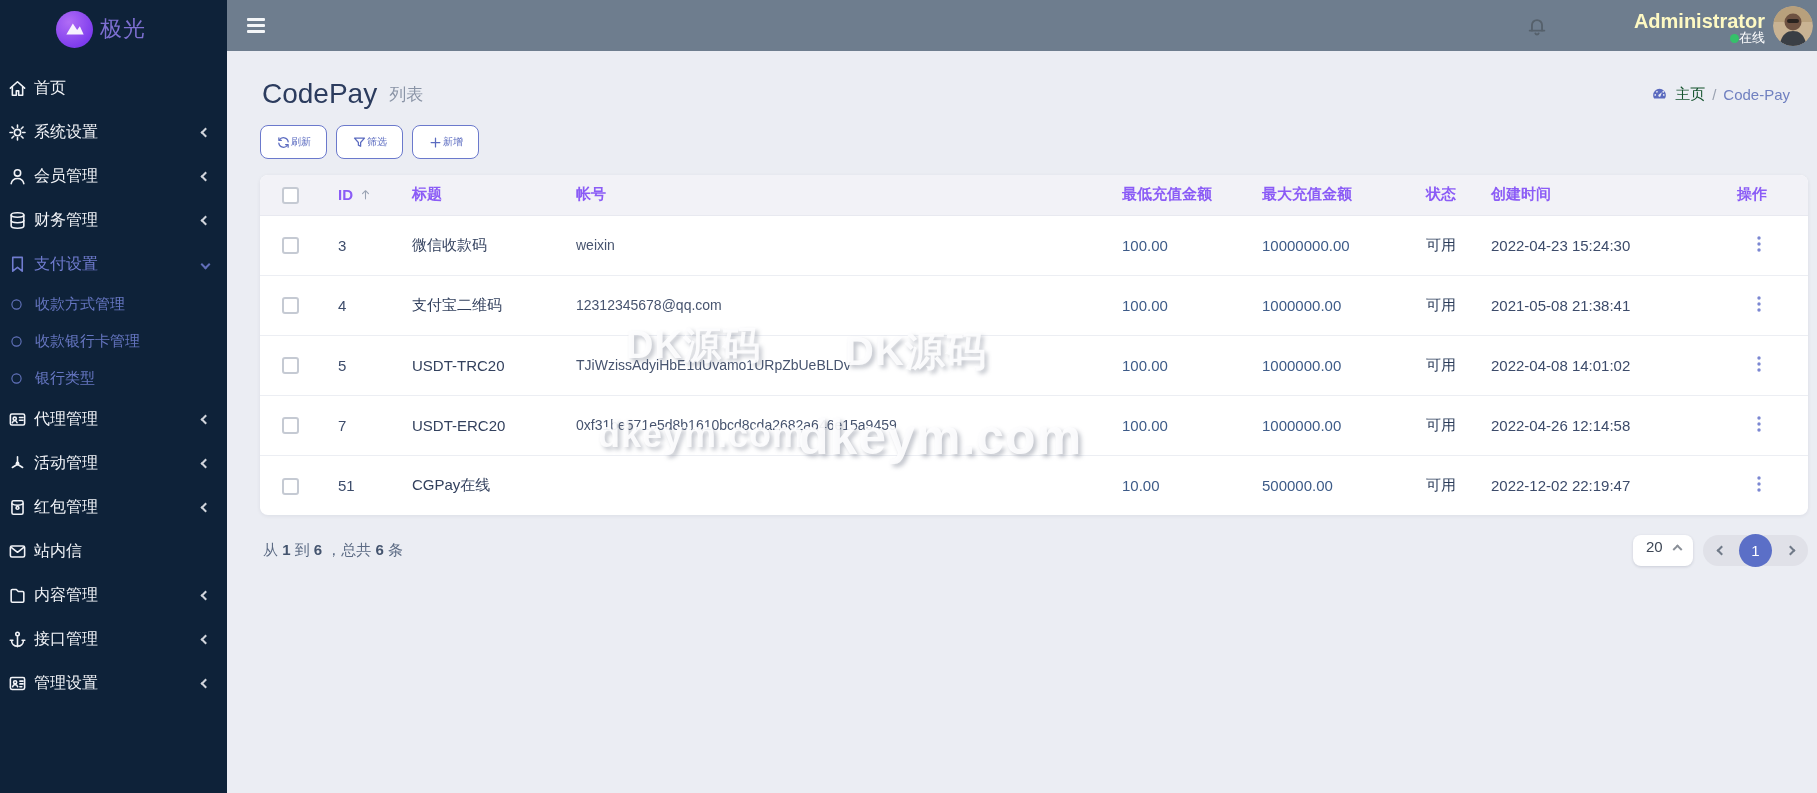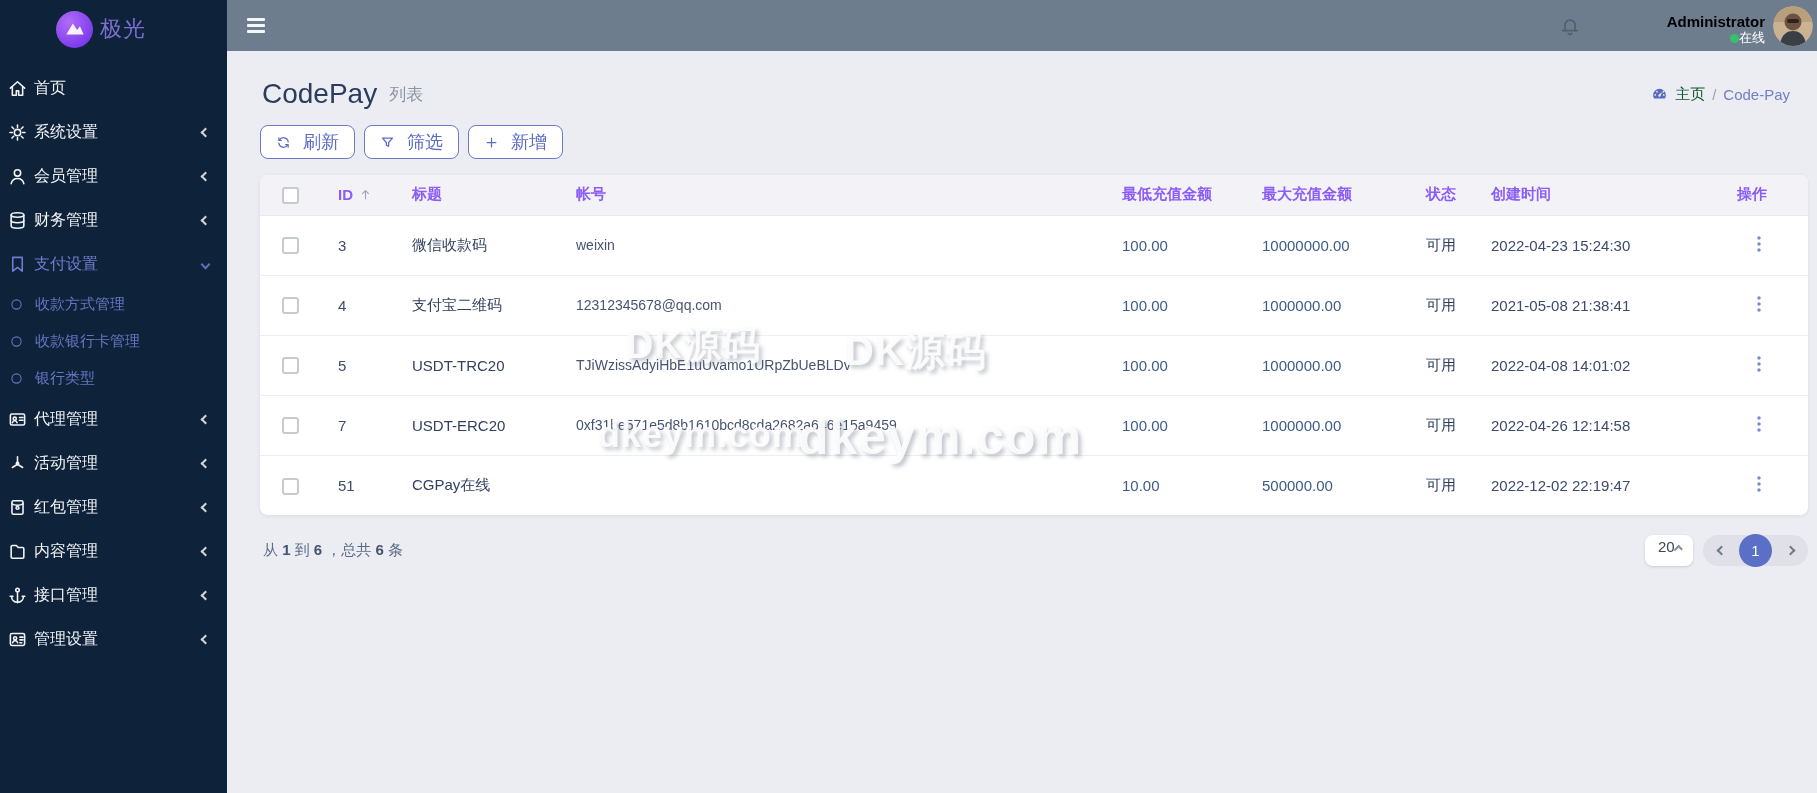--- a/index.html
+++ b/index.html
@@ -30,40 +30,40 @@
   .sub-item > span:last-child { margin-left:12px; }
 
   
   .topbar { grid-row:1; grid-column:2; background:var(--topbar-bg,#6e7d8e); display:flex; align-items:center; padding:0 4px 0 20px; }
   .hamburger { width:20px; cursor:pointer; }
   .hamburger i { display:block; height:3px; background:#f4f6f8; border-radius:1px; margin:3px 0; width:18px; }
   .top-right { margin-left:auto; display:flex; align-items:center; }
   .bell { width:22px; height:24px; color:#55606b; cursor:pointer; margin-right:86px; }
   .bell svg { width:22px; height:24px; }
   .userbox { text-align:right; margin-right:8px; cursor:pointer; }
-  .uname { font-size:15px; font-weight:700; color:#000000; line-height:17px;margin-top:8px; }
+  .uname { font-size:20px; font-weight:700; color:#fef9c3; line-height:17px;margin-top:8px; }
   .ustatus { font-size:13px; color:#fff; line-height:16px; display:flex; align-items:center; justify-content:flex-end; }
   .dot { width:9px; height:9px; border-radius:50%; background:var(--online-green,#35c06a); display:inline-block; }
   .avatar { width:40px; height:40px; border-radius:50%; overflow:hidden; flex:0 0 40px; cursor:pointer; }
   .avatar svg { width:40px; height:40px; }
 
   
   .main { grid-row:2; grid-column:2; padding:0 9px 0 33px; position:relative; }
   .page-head { display:flex; align-items:center; padding:27px 18px 0 2px; }
   .title { font-size:28px; font-weight:500; color:#2c3c5e; }
   .subtitle { font-size:17px; color:#8a94a6; margin-left:12px; }
   .breadcrumb { margin-left:auto; display:flex; align-items:center; gap:7px; font-size:15px; }
   .bc-icn { width:17px; height:17px; color:#5a6abf; }
   .bc-icn svg { width:17px; height:17px; }
   .bc-home { color:#14532d; text-decoration:none; cursor:pointer; }
   .bc-sep { color:#9aa2b1; }
   .bc-cur { color:#7080c0; }
 
   .toolbar { display:flex; align-items:center; margin-top:15px; padding-right:17px; }
-  .btn { display:inline-flex; align-items:center; gap:12px; height:34px; padding:12px 15px; background:#fff; border:1px solid #6b79cc; border-radius:8px; color:#5b6bc0; font-size:18px; cursor:pointer; font-family:inherit; }
+  .btn { display:inline-flex; align-items:center; gap:0; height:34px; padding:12px 15px; background:#fff; border:1px solid #6b79cc; border-radius:8px; color:#5b6bc0; font-size:10px; cursor:pointer; font-family:inherit; }
   .btn + .btn { margin-left:9px; }
   .btn .icn { width:15px; height:15px; display:inline-flex; }
   .btn .icn svg { width:15px; height:15px; }
   .btn-add { margin-left:auto; }
 
   .card { margin-top:16px; background:#fff; border-radius:8px; box-shadow:0 1px 4px rgba(20,30,60,.07); overflow:hidden; width:1548px; }
   table { border-collapse:collapse; table-layout:fixed; width:100%; }
   thead th { height:40px; background:#f2f2f7; border-bottom:1px solid #e8e9f0; font-weight:700; font-size:15px; color:#8b5cf6; text-align:left; }
   tbody td { height:60px; border-top:1px solid #eceef3; font-size:15px; color:#3d4c6b; text-align:left; overflow:hidden; white-space:nowrap; }
   tbody tr:first-child td { border-top:none; }
@@ -75,21 +75,21 @@
   td.col-min, td.col-max { color:#3d5b88; }
   td.col-status { color:#2b3c5a; }
   td.col-created { color:#3c4b6a; }
   .kebab { width:16px; height:18px; color:#7b87d2; margin-left:14px; display:inline-block; cursor:pointer; }
   .kebab svg { width:16px; height:18px; }
 
   .tfoot { display:flex; align-items:center; margin-top:20px; width:1548px; }
   .summary { font-size:15px; color:#5c6b84; padding-left:3px; }
   .summary b { color:#44546e; }
   .pager-zone { margin-left:auto; display:flex; align-items:center; gap:10px; }
-  .psize { width:48px; height:31px; background:#fff; border-radius:8px; box-shadow:0 1px 3px rgba(20,30,60,.15); display:flex; align-items:center; padding:0 12px 8px 13px; font-size:15px; color:#3e4756; cursor:pointer; }
+  .psize { width:60px; height:31px; background:#fff; border-radius:8px; box-shadow:0 1px 3px rgba(20,30,60,.15); display:flex; align-items:center; padding:0 12px 8px 13px; font-size:15px; color:#3e4756; cursor:pointer; }
   .caret-up { margin-left:auto; width:7px; height:7px; border-right:2px solid #8a8f98; border-bottom:2px solid #8a8f98; transform:rotate(-135deg) translate(-2px,-2px); }
   .pager { height:31px; background:#e0e1e8; border-radius:16px; display:flex; align-items:center; padding:0 11px; gap:11px; }
   .pchev { display:inline-flex; align-items:center; justify-content:center; width:14px; height:14px; cursor:pointer; color:#707a88; }
   .pchev .chev { opacity:1; }
   .pcur { width:33px; height:33px; border-radius:50%; background:var(--accent,#5b6fc7); color:#fff; font-size:15px; display:flex; align-items:center; justify-content:center; margin:-1px 0; cursor:pointer; }
 
   
   #wms { position:absolute; left:0; top:0; width:1817px; height:793px; pointer-events:none; z-index:5; }
   .wm { position:absolute; font-weight:700; color:rgba(253,253,254,.92); text-shadow:3px 3px 4px rgba(120,126,142,.45); letter-spacing:1px; white-space:nowrap; }
 </style>
@@ -211,20 +211,29 @@
               <path fill="none" stroke="currentColor" stroke-width="2" stroke-linecap="round" stroke-linejoin="round" d="M5 7.5c3.5 2.3 10.5 2.3 14 0"></path>
               <circle fill="none" stroke="currentColor" stroke-width="2" stroke-linecap="round" stroke-linejoin="round" cx="12" cy="12.5" r="1.8"></circle>
             </svg>
           </span>
           <span class="nav-label">红包管理</span>
           <i class="chev left"></i>
         </div>
         <div class="nav-item">
           <span class="nav-icn icn">
             <svg viewBox="0 0 24 24">
+              <rect fill="none" stroke="currentColor" stroke-width="2" stroke-linecap="round" stroke-linejoin="round" x="3" y="5" width="18" height="14" rx="2"></rect>
+              <path fill="none" stroke="currentColor" stroke-width="2" stroke-linecap="round" stroke-linejoin="round" d="m4.5 7 7.5 6 7.5-6"></path>
+            </svg>
+          </span>
+          <span class="nav-label">站内信</span>
+        </div>
+        <div class="nav-item">
+          <span class="nav-icn icn">
+            <svg viewBox="0 0 24 24">
               <path fill="none" stroke="currentColor" stroke-width="2" stroke-linecap="round" stroke-linejoin="round" d="M4 19V6a1.5 1.5 0 0 1 1.5-1.5h5L13 7h5.5A1.5 1.5 0 0 1 20 8.5V19a1.5 1.5 0 0 1-1.5 1.5h-13A1.5 1.5 0 0 1 4 19z"></path>
             </svg>
           </span>
           <span class="nav-label">内容管理</span>
           <i class="chev left"></i>
         </div>
         <div class="nav-item">
           <span class="nav-icn icn">
             <svg viewBox="0 0 24 24">
               <circle fill="none" stroke="currentColor" stroke-width="2" stroke-linecap="round" stroke-linejoin="round" cx="12" cy="5" r="2.2"></circle>

